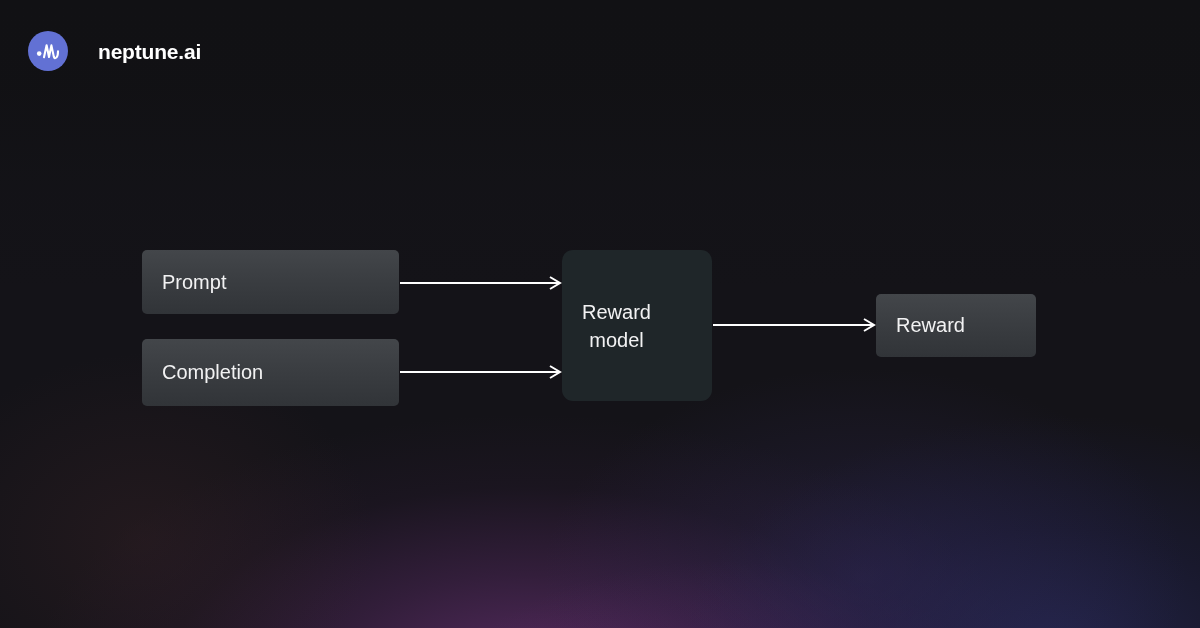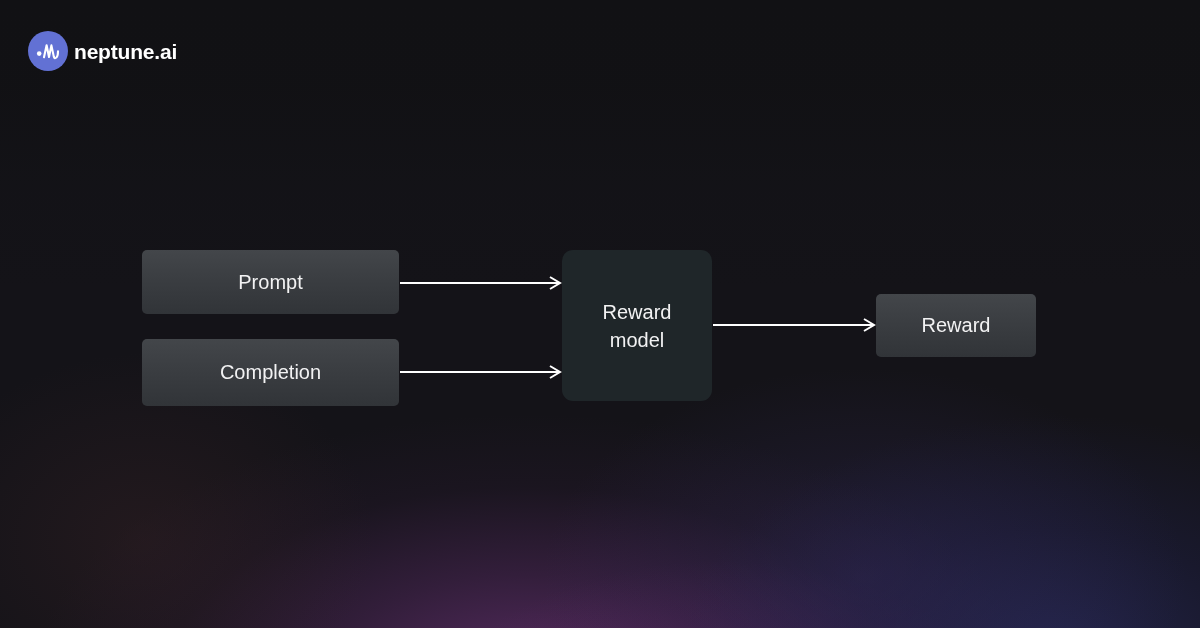--- a/index.html
+++ b/index.html
@@ -61,21 +61,21 @@
                 rgba(20,20,25,0.0) 46%);
   }
 
   
   #brand {
     position: absolute;
     left: 28px;
     top: 31px;
     display: flex;
     align-items: center;
-    gap: 6px;
+    gap: 30px;
   }
   #brand-mark {
     width: 40px;
     height: 40px;
     border-radius: 50%;
     background: #6271d4;
     display: flex;
     align-items: center;
     justify-content: center;
     flex: 0 0 auto;
@@ -86,24 +86,24 @@
     font-weight: bold;
     letter-spacing: -0.2px;
     line-height: 1;
   }
 
   
   .node {
     position: absolute;
     display: flex;
     align-items: center;
-    justify-content: center;
     text-align: center;
     color: #f2f2f3;
     box-sizing: border-box;
+    padding-left: 20px;
   }
   .node-gray {
     background: linear-gradient(to bottom, #43464a 0%, #3a3d41 48%, #313438 100%);
     border-radius: 5px;
     font-size: 20px;
   }
   .node-dark {
     background: #1f2629;
     border-radius: 11px;
     font-size: 20px;

